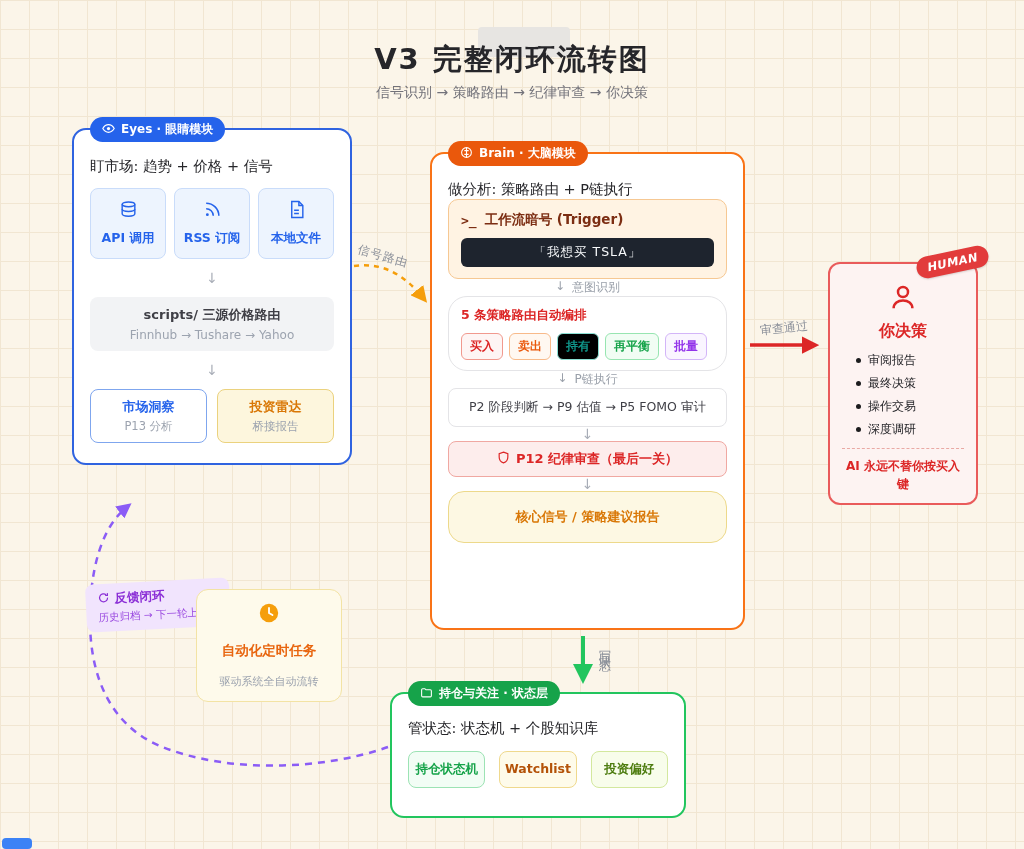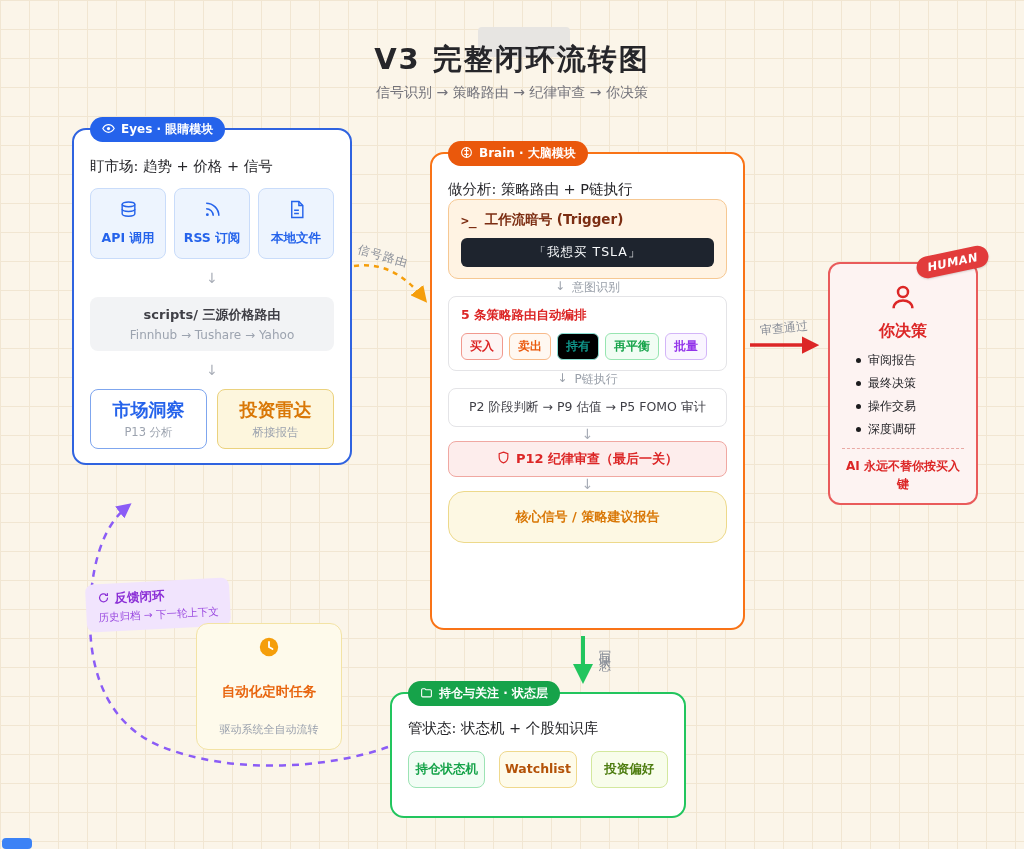--- a/index.html
+++ b/index.html
@@ -26,33 +26,33 @@
   .source-card { flex:1; background:#EDF4FE; border:1px solid #C9DCFA; border-radius:8px; display:flex; flex-direction:column; align-items:center; justify-content:center; gap:7px; padding:11px 4px; }
   .source-label { font-size:12.5px; font-weight:bold; color:#2563EB; }
   .down { text-align:center; color:#A8ADB7; font-size:14px; line-height:1; }
   .router-card { background:#F2F3F5; border-radius:8px; text-align:center; padding:9px 6px; }
   .router-title { font-size:13px; font-weight:bold; color:#3F3F46; margin-bottom:4px; }
   .router-sub { font-size:12px; color:#9CA3AF; }
   .output-row { display:flex; gap:10px; }
   .out-card { flex:1; border-radius:8px; text-align:center; padding:8px 4px; }
   .out-blue { background:#fff; border:1.5px solid #7FA6EE; }
   .out-yellow { background:#FDF6DD; border:1.5px solid #EBD27E; }
-  .out-title { font-size:18px; font-weight:bold; margin-bottom:3px; }
+  .out-title { font-size:13px; font-weight:bold; margin-bottom:3px; }
   .out-blue .out-title { color:#2563EB; }
   .out-yellow .out-title { color:#D97706; }
   .out-sub { font-size:11.5px; color:#9CA3AF; }
 
   
   .brain { left:430px; top:152px; width:315px; height:478px; border:2px solid #F97316; padding:26px 16px 14px; display:flex; flex-direction:column; gap:0; }
   .trigger-card { background:#FFF3E3; border:1px solid #F6C893; border-radius:10px; padding:11px 12px; }
   .trigger-title { display:flex; align-items:center; gap:8px; font-size:13.5px; font-weight:bold; color:#7C2D12; margin-bottom:9px; }
   .prompt { font-family:"DejaVu Sans Mono","Liberation Mono",monospace; font-size:13px; color:#7C2D12; font-weight:bold; }
   .trigger-cmd { background:#1E242E; color:#F8FAFC; border-radius:6px; text-align:center; font-size:12.5px; padding:6px 12px; letter-spacing:1px; }
   .step-label { display:flex; justify-content:center; gap:7px; font-size:12px; color:#9AA0AA; }
-  .strategy-card { background:#fff; border:1px solid #E4E4E7; border-radius:8px; padding:10px 12px; }
+  .strategy-card { background:#fff; border:1px solid #E4E4E7; border-radius:19px; padding:10px 12px; }
   .strategy-title { font-size:12.5px; font-weight:bold; color:#DC2626; margin-bottom:9px; }
   .pill-row { display:flex; gap:6px; }
   .pill { font-size:12px; font-weight:bold; padding:4px 8px; border-radius:6px; border:1px solid; white-space:nowrap; }
   .pill-red { color:#DC2626; border-color:#F1998E; background:#FEF5F4; }
   .pill-orange { color:#EA580C; border-color:#F8BA8A; background:#FFF8F1; }
   .pill-teal { color:#0F9488; border-color:#8CE0D4; background:#000000; }
   .pill-green { color:#16A34A; border-color:#97E5B1; background:#F1FDF4; }
   .pill-purple { color:#9333EA; border-color:#D3B5F8; background:#FAF5FF; }
   .pchain-card { background:#fff; border:1px solid #E4E4E7; border-radius:8px; text-align:center; font-size:12.5px; color:#3F3F46; padding:10px 4px; }
   .review-card { background:#FDEDEC; border:1px solid #F0A8A2; border-radius:8px; display:flex; justify-content:center; align-items:center; gap:6px; font-size:13px; font-weight:bold; color:#DC2626; padding:8px 4px; }
@@ -73,21 +73,21 @@
   .state-row { display:flex; gap:14px; }
   .state-card { flex:1; text-align:center; font-size:12.5px; font-weight:bold; border-radius:8px; padding:9px 2px; border:1px solid; }
   .sc-green { color:#16A34A; border-color:#9CE3B4; background:#F2FDF5; }
   .sc-amber { color:#B45309; border-color:#EFD98D; background:#FEFBEA; }
   .sc-lime { color:#4D7C0F; border-color:#D3E89E; background:#F8FDEB; }
 
   
   .feedback { position:absolute; left:86px; top:581px; background:#F1E4FD; border-radius:8px; padding:7px 12px; transform:rotate(-3deg); z-index:4; }
   .fb-title { display:flex; align-items:center; gap:5px; font-size:12.5px; font-weight:bold; color:#8B2FD6; }
   .fb-sub { font-size:10.5px; color:#9B4BE0; margin-top:3px; }
-  .timer { position:absolute; left:196px; top:623px; width:146px; background:#FEFAEB; border:1px solid #F3E3A4; border-radius:12px; padding:12px 8px; text-align:center; z-index:4; display:flex; flex-direction:column; align-items:center; gap:21px; }
+  .timer { position:absolute; left:196px; top:589px; width:146px; background:#FEFAEB; border:1px solid #F3E3A4; border-radius:12px; padding:12px 8px; text-align:center; z-index:4; display:flex; flex-direction:column; align-items:center; gap:14px; }
   .timer-title { font-size:13.5px; font-weight:bold; color:#E8650F; }
   .timer-sub { font-size:11px; color:#9CA3AF; }
 
   .corner-fragment { position:absolute; left:2px; top:838px; width:30px; height:11px; background:#3B82F6; border-radius:4px; z-index:4; }
 
   
   .arrows { position:absolute; left:0; top:0; width:1024px; height:849px; z-index:3; pointer-events:none; }
   .arrow-label { position:absolute; color:#8A8F99; font-size:12px; z-index:4; }
   .label-signal { left:357px; top:248px; transform:rotate(16deg); letter-spacing:1px; }
   .label-review { left:760px; top:320px; transform:rotate(-6deg); }

